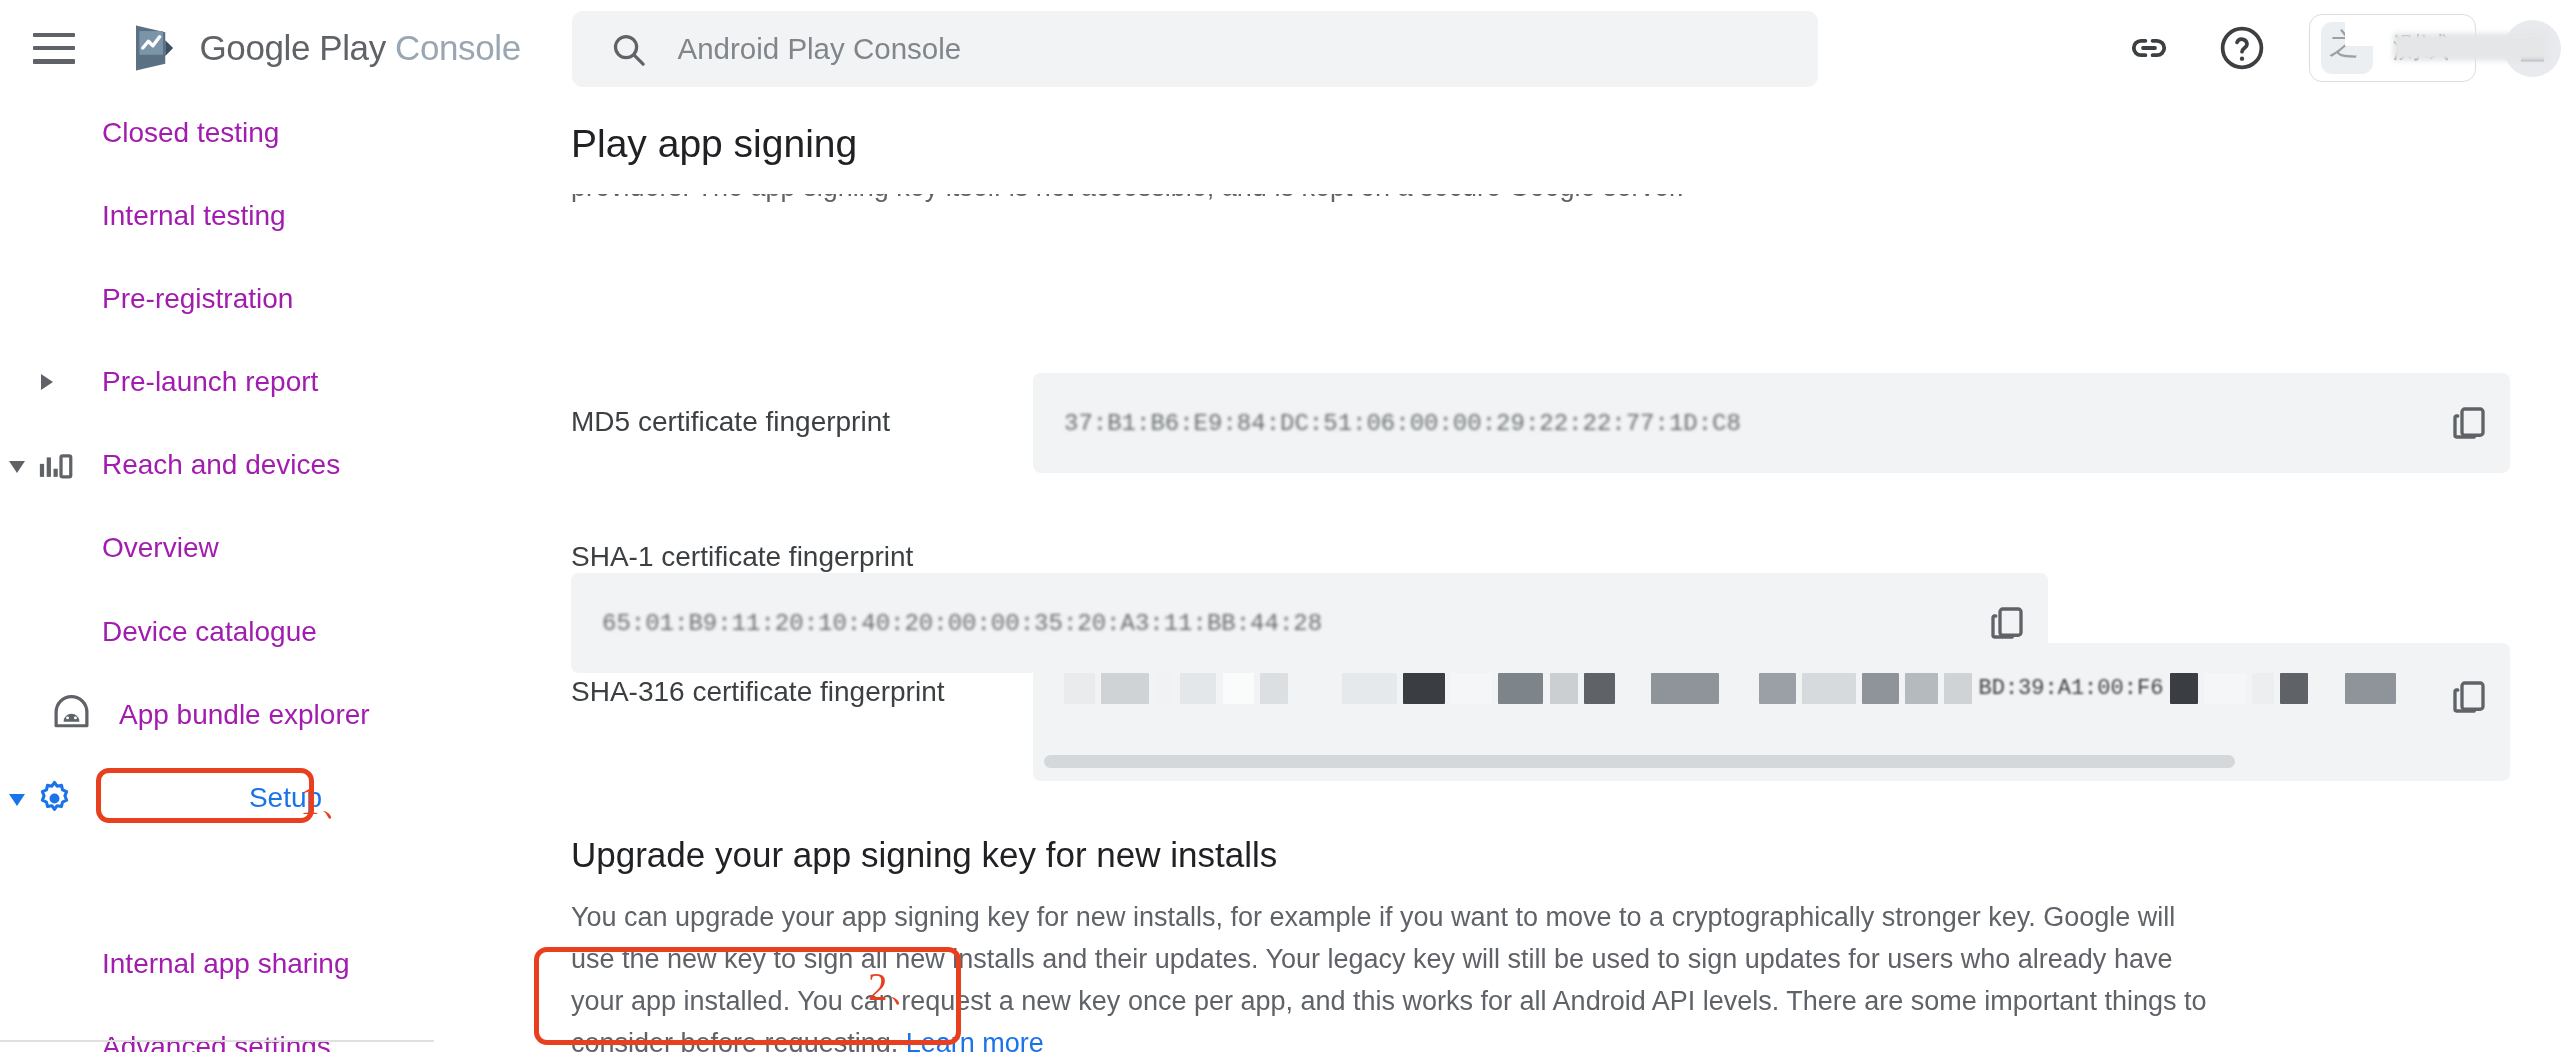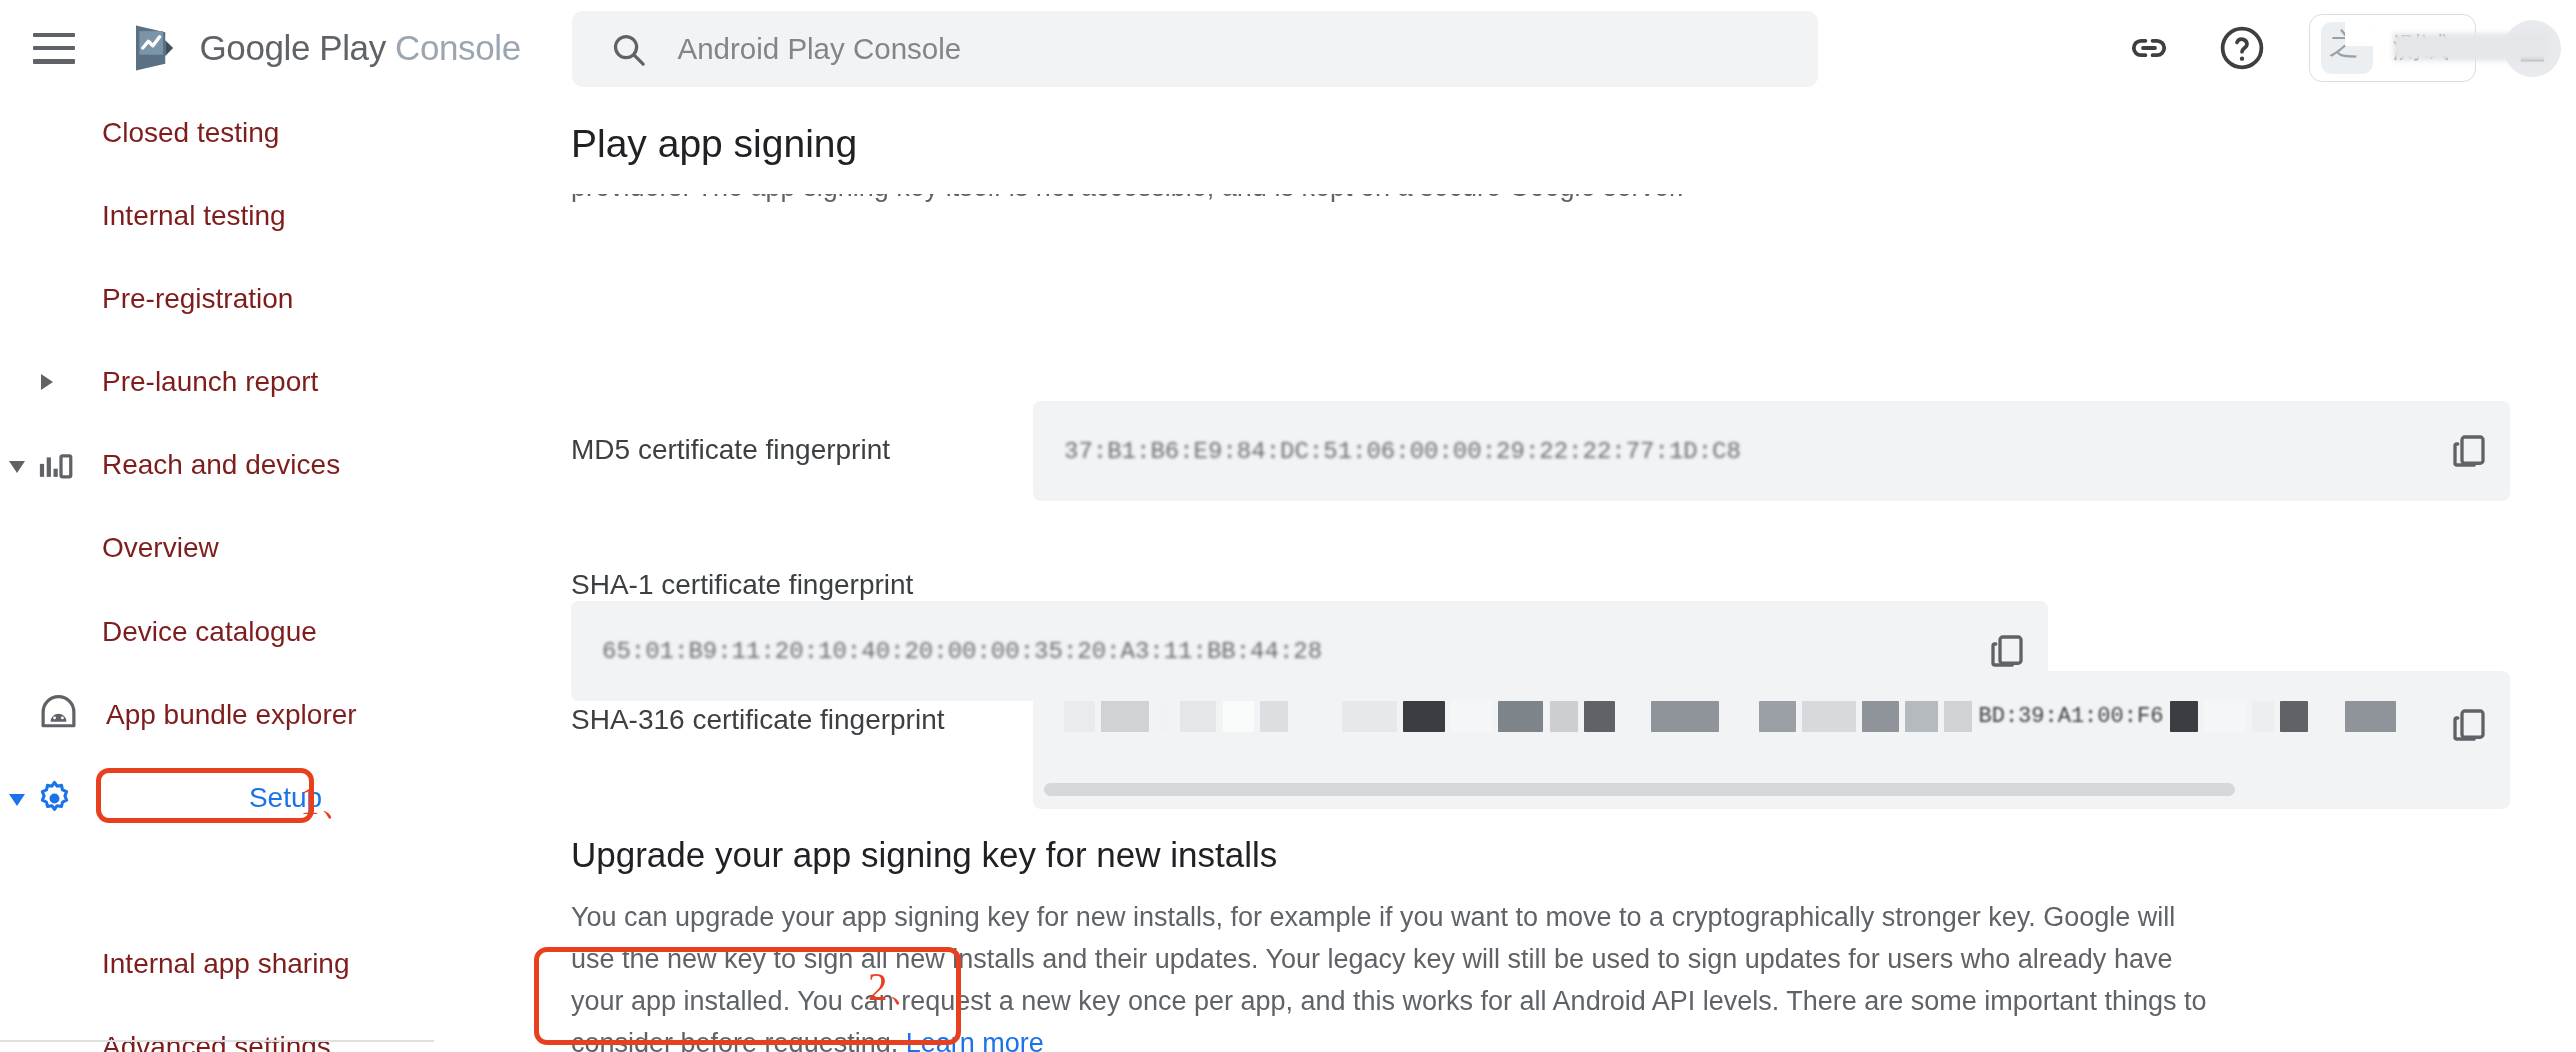--- a/index.html
+++ b/index.html
@@ -111,21 +111,21 @@
   .nav-arrow.down-grey {
     border-width: 12px 8.3px 0 8.3px;
     border-color: #5f6368 transparent transparent transparent;
   }
   .nav-icon {
     position: absolute; left: 33px;
     width: 42px; height: 42px;
     display: flex; align-items: center; justify-content: center;
   }
   .nav-label {
-    margin-left: 102px; font-size: 28px; color: #7f1d1d;
+    margin-left: 102px; font-size: 28px; color: #a21caf;
     white-space: nowrap;
   }
   .nav-label.blue { color: #1a73e8; }
   .nav-item.selected .pill {
     position: absolute; left: 0; top: 3.7px;
     width: 434px; height: 66px;
     background: #e8f0fe; border-radius: 0 33px 33px 0;
   }
   .nav-divider {
     position: absolute; left: 0; top: 944px;
@@ -158,21 +158,21 @@
     font-size: 39px; color: #202124;
   }
   .cut-text {
     position: absolute; left: 102px; top: 98px;
     font-size: 27px; color: #5f6368;
     height: 20.3px; overflow: hidden;
     white-space: nowrap;
   }
   .cut-text span { position: relative; top: -22px; display: block; }
 
-  .fp-row { position: absolute; left: 102px; display: flex; align-items: flex-start; margin-top: 28px; }
+  .fp-row { position: absolute; left: 102px; display: flex; align-items: flex-start; }
   .fp-label {
     width: 462px; font-size: 28px; color: #3c4043;
     padding-top: 33px;
   }
   .fp-value-box {
     position: relative;
     width: 1477px; background: #f1f3f4; border-radius: 7.4px;
     display: flex; align-items: center;
   }
   .fp-value {
@@ -312,21 +312,21 @@
   </div>
 
   <div class="nav-item" style="top:415px;position:absolute;left:0;width:469px;">
     <div class="nav-label">Overview</div>
   </div>
 
   <div class="nav-item" style="top:499px;position:absolute;left:0;width:469px;">
     <div class="nav-label">Device catalogue</div>
   </div>
 
-  <div class="nav-item" style="top:582px;position:absolute;left:4px;width:469px;">
+  <div class="nav-item" style="top:582px;position:absolute;left:17px;width:469px;">
     <div class="nav-icon">
       <svg width="41" height="41" viewBox="0 0 24 24">
         <path d="M3 18 V10 a9 9 0 0 1 18 0 v8 z" fill="none" stroke="#5f6368" stroke-width="1.9" stroke-linejoin="round"></path>
         <path d="M7.4 15.6 a4.6 4.6 0 0 1 9.2 0 z" fill="#5f6368"></path>
         <circle cx="9.7" cy="13.4" r="0.85" fill="#ffffff"></circle>
         <circle cx="14.3" cy="13.4" r="0.85" fill="#ffffff"></circle>
       </svg>
     </div>
     <div class="nav-label">App bundle explorer</div>
   </div>

